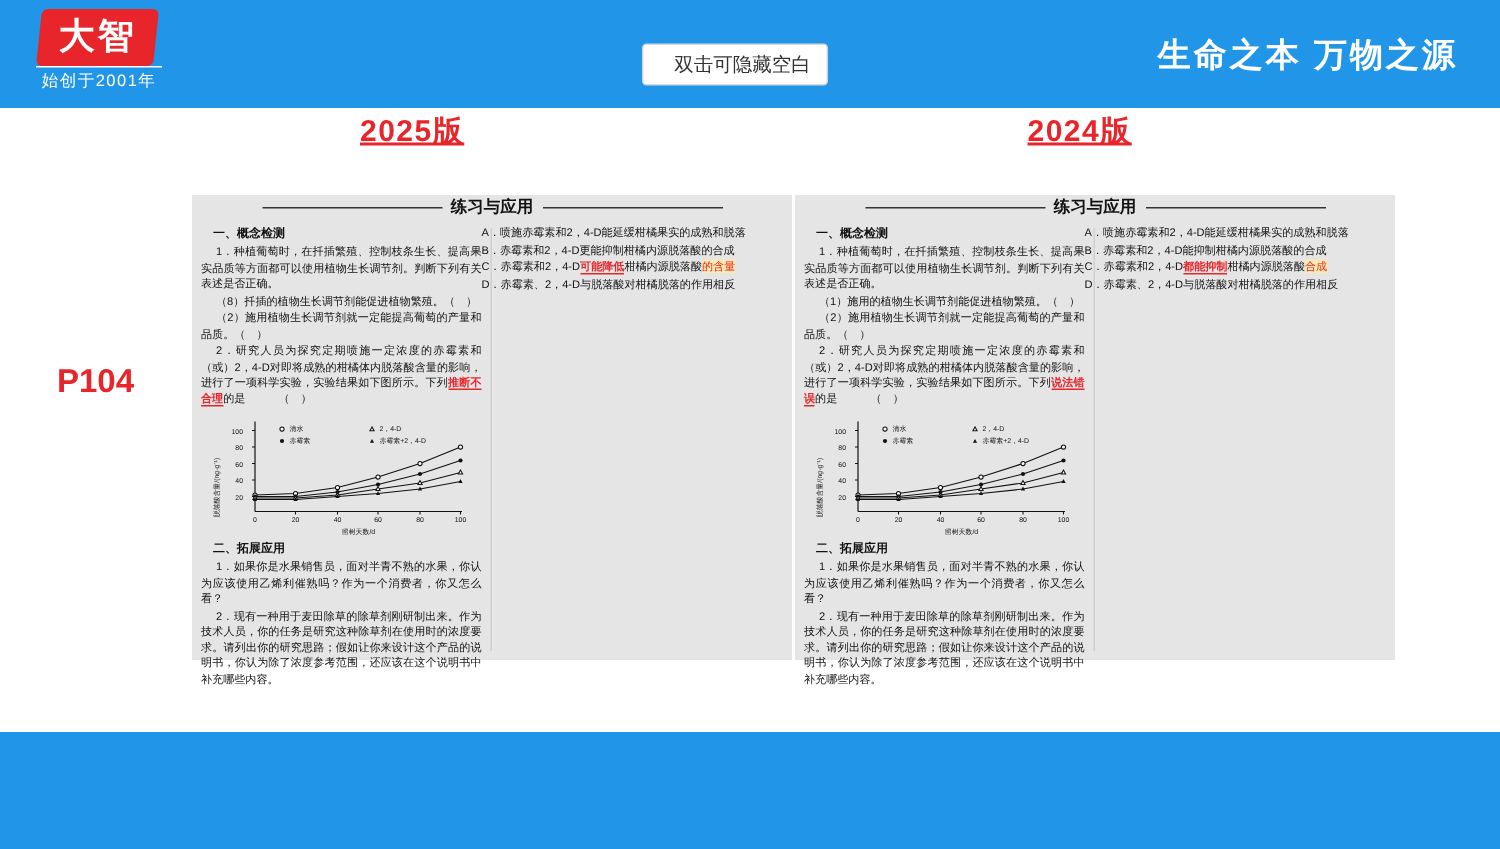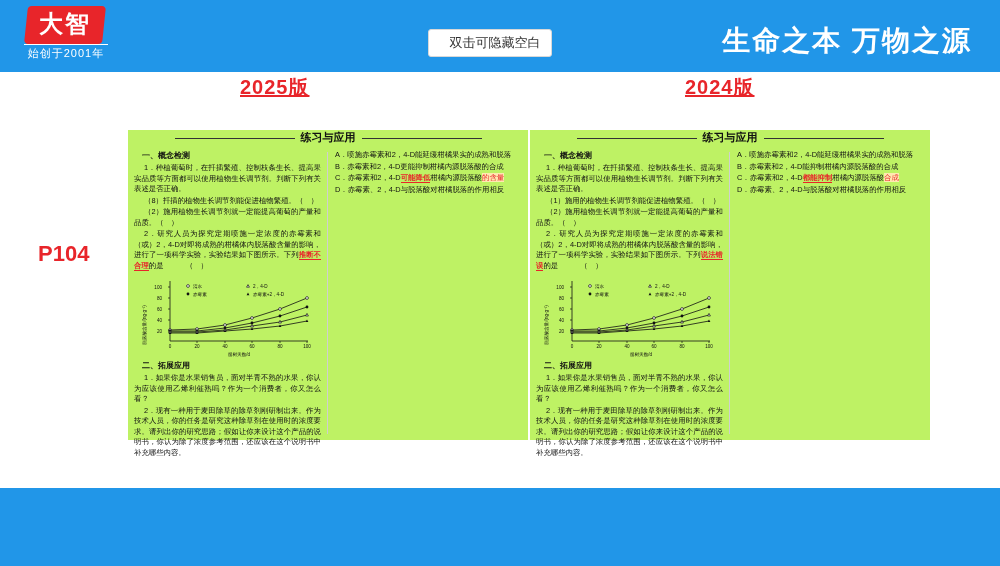--- a/index.html
+++ b/index.html
@@ -79,21 +79,21 @@
     font-size: 13px;
     line-height: 26px;
     text-align: center;
     cursor: pointer;
     padding-left: 10px;
   }
   .header-slogan {
     position: absolute;
     right: 28px; top: 22px;
     color: #ffffff;
-    font-size: 28px;
+    font-size: 22px;
     font-weight: bold;
     letter-spacing: 2px;
   }
   
   .version-label {
     position: absolute;
     color: #e8252a;
     font-size: 20px;
     font-weight: bold;
     letter-spacing: 1px;
@@ -107,21 +107,21 @@
     color: #e8252a;
     font-size: 22px;
     font-weight: bold;
   }
   
   .panel {
     position: absolute;
     top: 130px;
     width: 400px;
     height: 310px;
-    background: #bef264;
+    background: #e5e5e5;
   }
   .panel-left { left: 128px; }
   .panel-right { left: 530px; }
   .panel-title {
     position: absolute;
     left: 0; top: 0;
     width: 400px;
     text-align: center;
     font-size: 11px;
     color: #111111;
@@ -134,21 +134,21 @@
     background: #333333;
     vertical-align: middle;
     margin: 0 6px;
   }
   .cols {
     position: absolute;
     left: 6px; top: 20px;
     width: 388px;
     height: 288px;
     display: flex;
-    gap: 14px;
+    gap: 0;
   }
   .col {
     width: 187px;
     position: relative;
   }
   .col-divider {
     position: absolute;
     left: 199px; top: 22px;
     width: 1px; height: 282px;
     background: #cfcfcf;

